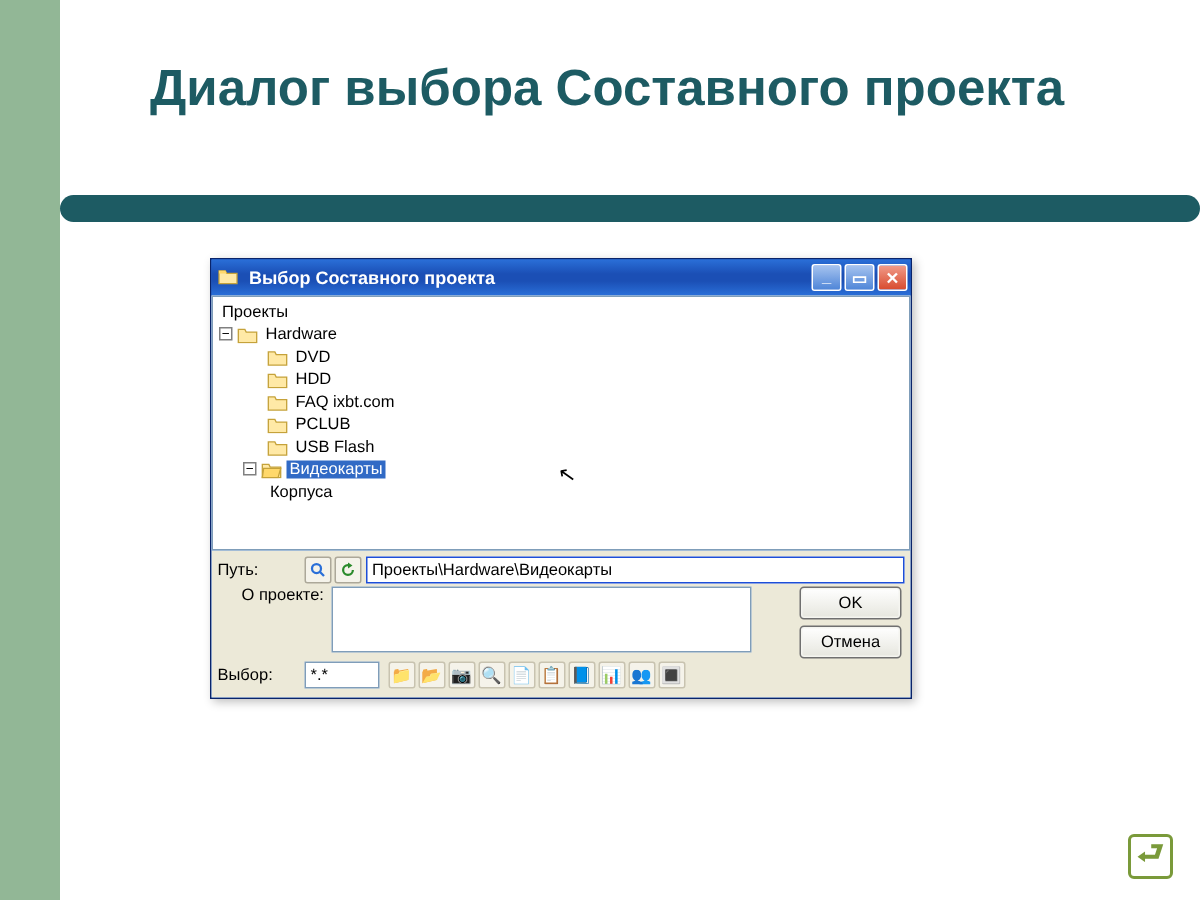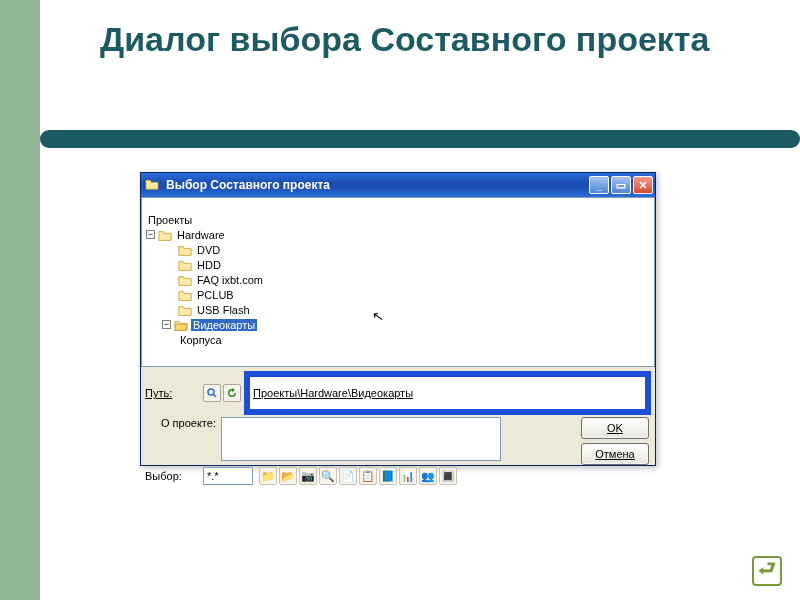--- a/index.html
+++ b/index.html
@@ -12,41 +12,41 @@
   }
   .left-band {
     position: absolute; left: 0; top: 0; width: 40px; height: 600px;
     background: #92b796;
   }
   .slide {
     position: absolute; left: 40px; top: 0; right: 0; bottom: 0;
     background: #fff;
   }
   .title {
-    position: absolute; left: 60px; top: 20px;
+    position: absolute; left: 60px; top: 40px;
     color: #1d5b63; font-size: 34px; font-weight: bold;
     line-height: 1.15;
   }
   .title-underline {
     position: absolute; left: 0; top: 130px; width: 760px; height: 18px;
     background: #1d5b63;
     border-radius: 9px;
   }
   .nav-corner {
     position: absolute; right: 18px; bottom: 14px; width: 30px; height: 30px;
     border: 2px solid #7a9a3a; border-radius: 4px;
     display: flex; align-items: center; justify-content: center;
     color: #7a9a3a; font-size: 20px; font-weight: bold;
     background: #fff;
   }
 
   
   .dialog {
     position: absolute; left: 100px; top: 172px;
-    width: 516px; height: 294px;
+    width: 468px; height: 294px;
     border: 1px solid #0a246a;
     background: #3b82f6;
     box-shadow: 2px 2px 6px rgba(0,0,0,.25);
     font-family: Tahoma, Arial, sans-serif;
     font-size: 11px;
   }
   .titlebar {
     height: 24px;
     background: linear-gradient(to bottom,#2a6fd8,#1b4fb5 40%,#1b4fb5 60%,#2a6fd8);
     color: #fff;
@@ -67,21 +67,21 @@
     display: flex; align-items: center; justify-content: center;
     cursor: pointer;
   }
   .win-btn.close { background: linear-gradient(to bottom,#f19b89,#d84b2f); }
 
   .tree-area {
     background: #fff; border: 1px solid #7f9db9;
     margin: 0; height: 170px; overflow: hidden;
     position: relative;
   }
-  .tree { padding: 14px 4px; color: #000; }
+  .tree { padding: 2px 4px; color: #000; }
   .tree-row {
     display: flex; align-items: center; height: 15px;
     white-space: nowrap;
   }
   .indent { width: 16px; height: 15px; display: inline-block; position: relative; }
   .exp-box {
     width: 9px; height: 9px; border: 1px solid #808080;
     background: #fff; display: inline-flex; align-items: center; justify-content: center;
     font-size: 9px; line-height: 9px; color: #000;
     margin: 0 3px 0 0; cursor: pointer;
@@ -98,45 +98,44 @@
     font-size: 14px; color: #000;
     transform: rotate(-10deg);
   }
 
   .bottom-panel {
     background: #ece9d8;
     height: 98px;
     display: flex; flex-direction: column;
     padding: 2px 4px;
   }
-  .row { display: flex; align-items: center; margin-top: 2px; text-decoration: underline; }
+  .row { display: flex; align-items: center; margin-top: 2px; }
   .lbl { width: 58px; color: #000; font-size: 11px; }
   .path-icons { display: flex; gap: 2px; margin-right: 3px; }
   .ico-btn {
     width: 18px; height: 18px; border: 1px solid #aca899; background: #f5f3ea;
     display: flex; align-items: center; justify-content: center;
     border-radius: 2px; cursor: pointer;
   }
   .path-input {
-    flex: 1; height: 18px; border: 6px solid #1d4ed8; background: #fff;
-    padding: 16px 3px; font-size: 11px; font-family: Tahoma, Arial;
+    flex: 1; height: 18px; border: 1px solid #1d4ed8; background: #fff;
+    padding: 4px 3px; font-size: 11px; font-family: Tahoma, Arial;
     color: #000;
   }
   .about-row { display: flex; align-items: flex-start; margin-top: 2px; margin-left: 16px; }
   .about-box {
     width: 280px; height: 44px; border: 1px solid #7f9db9; background: #fff;
     margin-left: 2px;
   }
   .btns { display: flex; flex-direction: column; gap: 4px; margin-left: auto; padding-right: 2px;}
   .btn-std {
     width: 68px; height: 22px; border: 1px solid #707070;
     border-radius: 3px; background: linear-gradient(to bottom,#fff,#e6e6de);
     font-size: 11px; cursor: pointer;
     box-shadow: inset 0 0 0 1px #f5f5f0;
-    text-decoration: underline;
   }
   .filter-row { display: flex; align-items: center; margin-top: 2px; }
   .filter-input {
     width: 50px; height: 18px; border: 1px solid #7f9db9; background: #fff;
     padding: 0 3px; font-size: 11px; margin-right: 6px;
   }
   .toolbar-icons { display: flex; gap: 2px; }
   .tb-ico {
     width: 18px; height: 18px; border: 1px solid #c8c3b0; background: #f5f3ea;
     border-radius: 2px; display: flex; align-items: center; justify-content: center;

